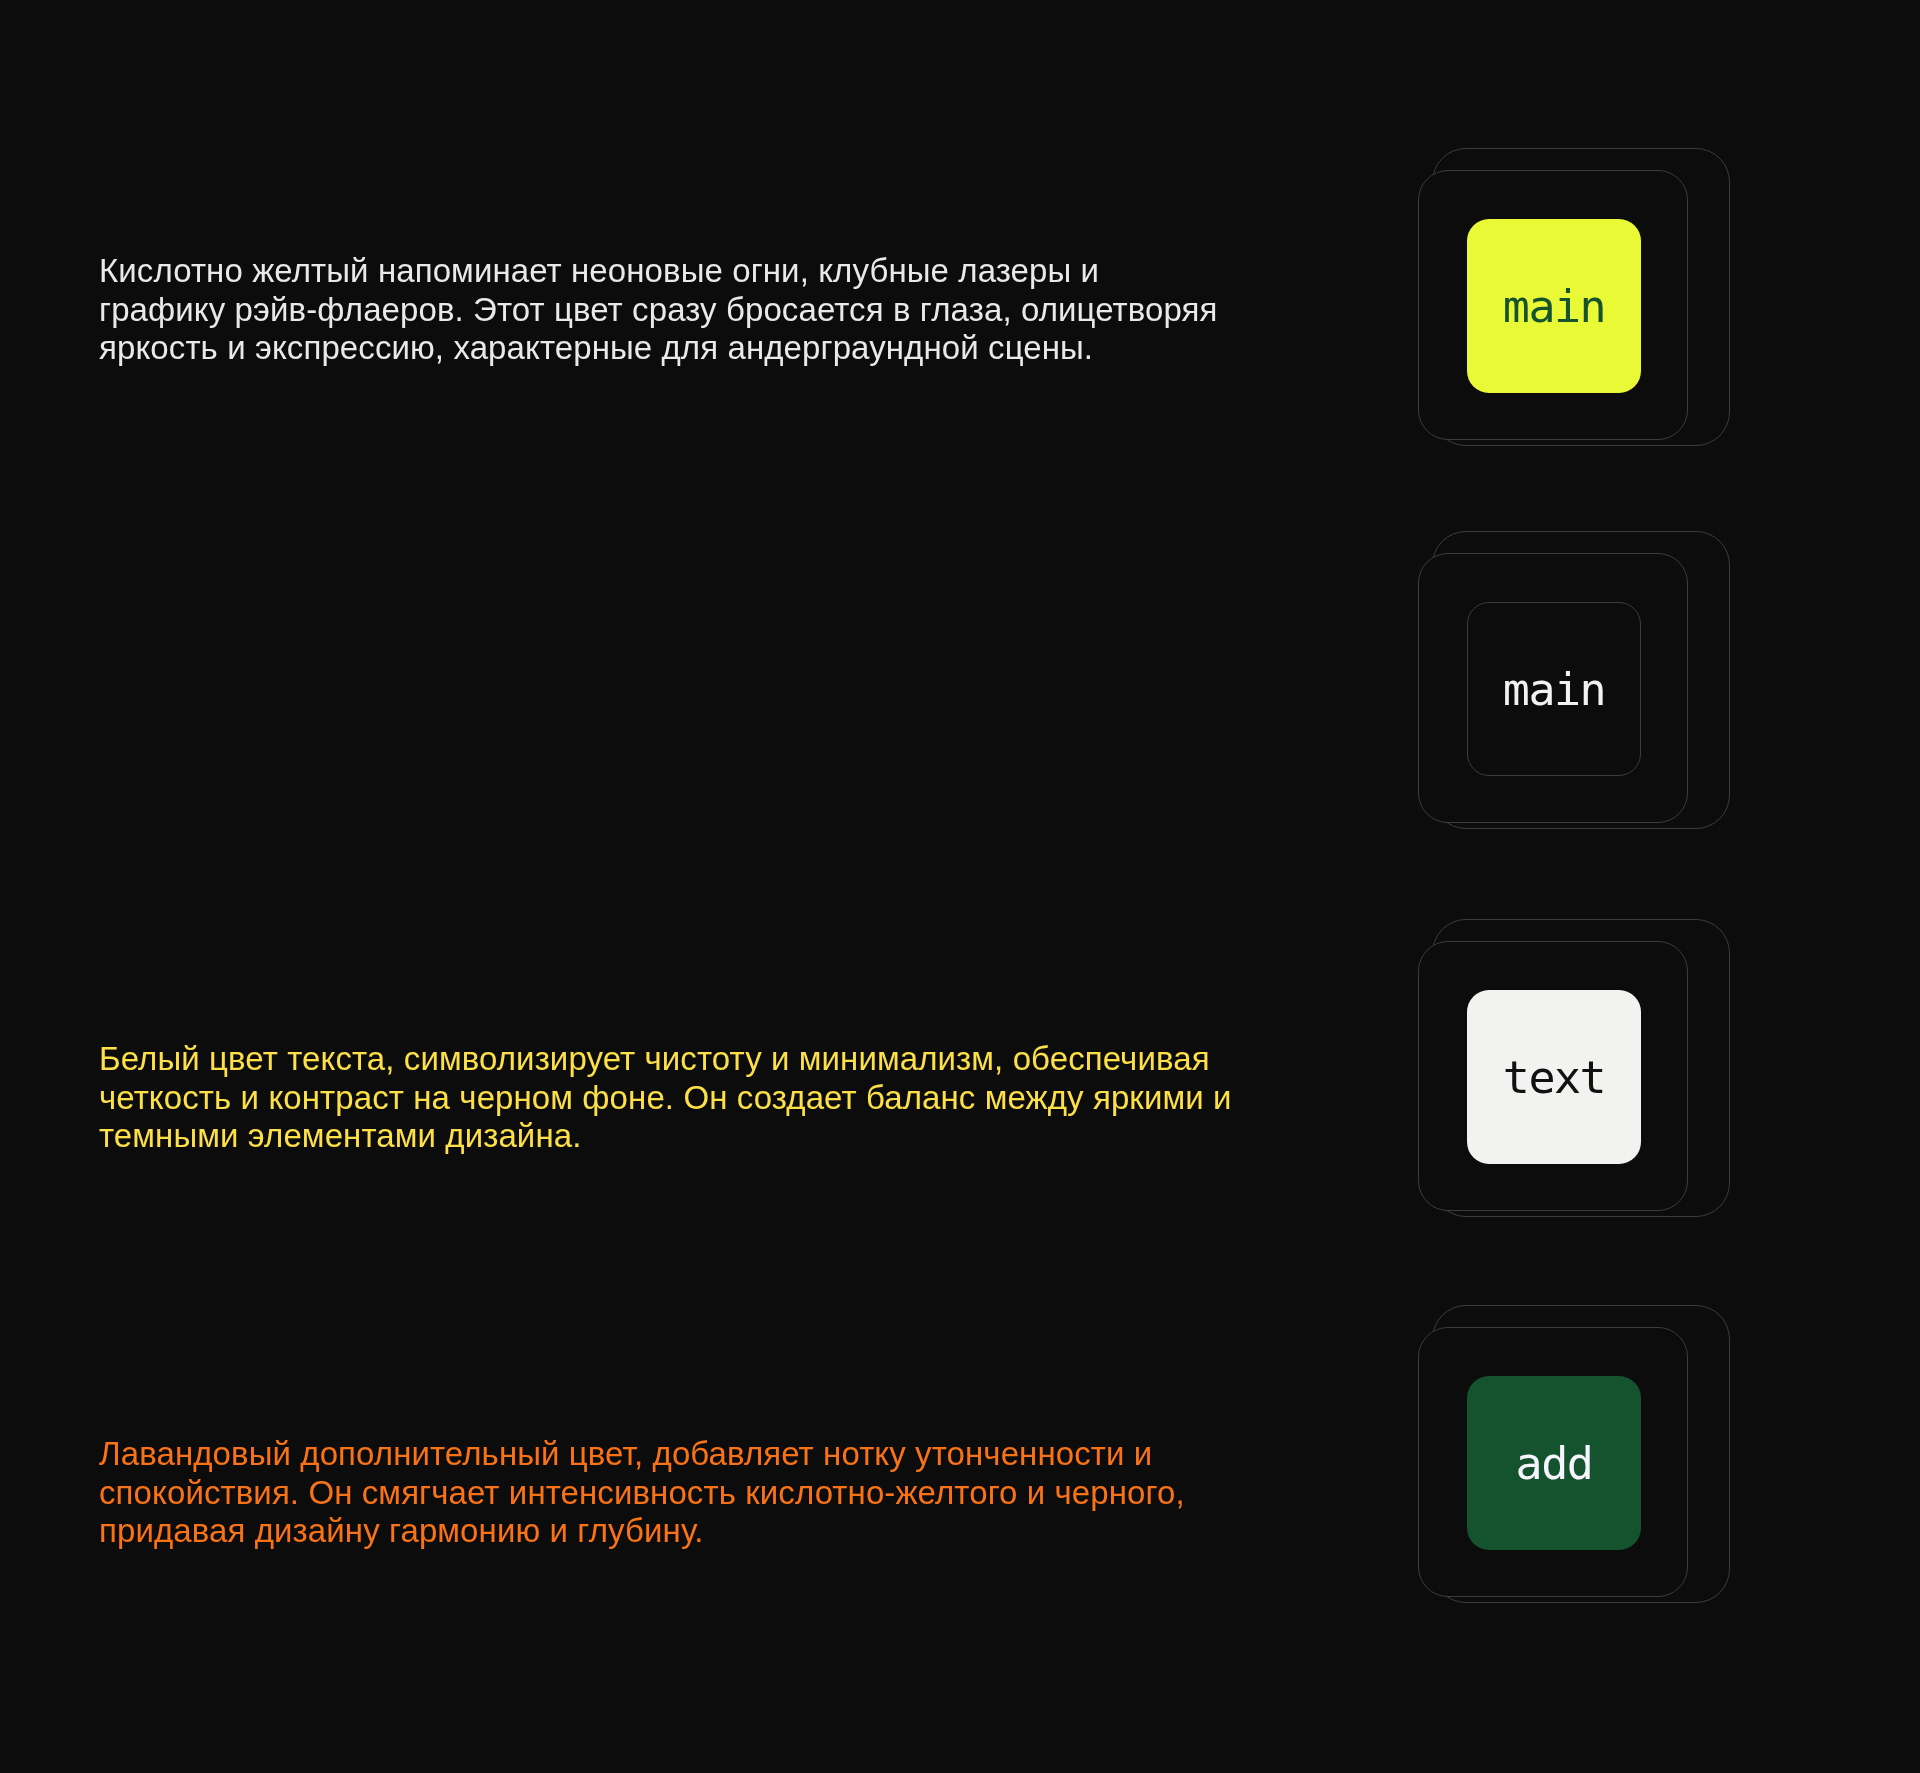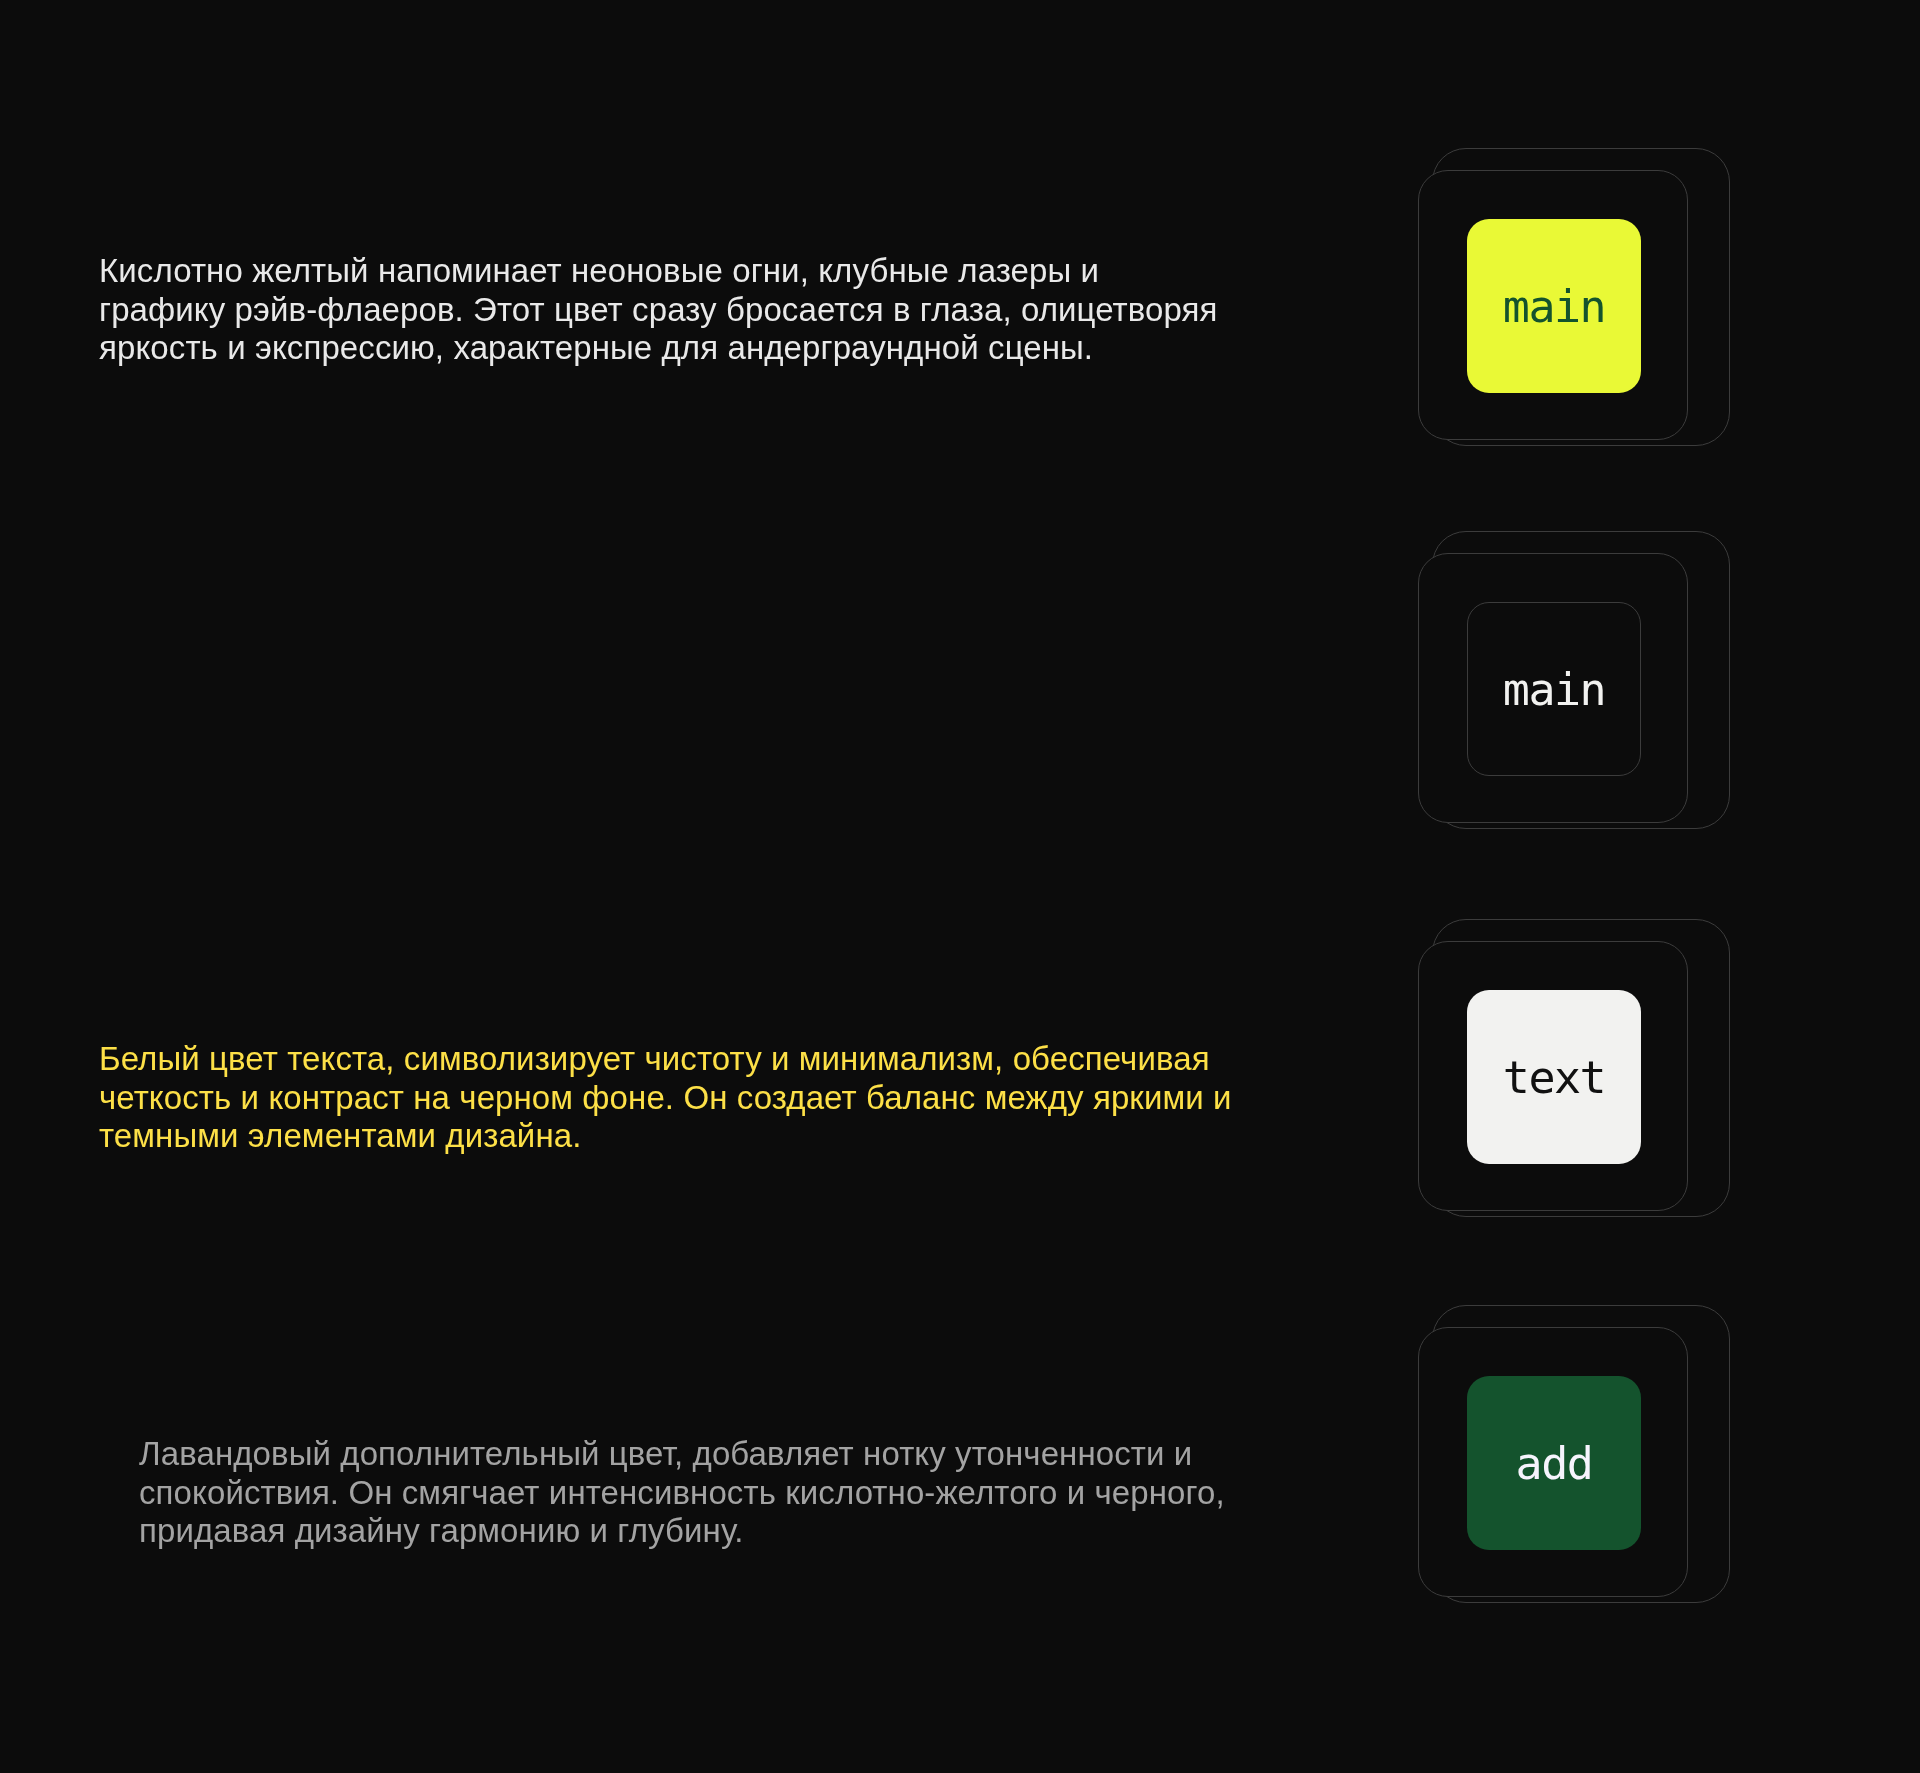--- a/index.html
+++ b/index.html
@@ -129,21 +129,21 @@
 
     <p class="para p1" style="color: rgb(233, 233, 233);">Кислотно желтый напоминает неоновые огни, клубные лазеры и
 графику рэйв-флаеров. Этот цвет сразу бросается в глаза, олицетворяя
 яркость и экспрессию, характерные для андерграундной сцены.</p>
 
 
     <p class="para p3" style="color: #fde047;">Белый цвет текста, символизирует чистоту и минимализм, обеспечивая
 четкость и контраст на черном фоне. Он создает баланс между яркими и
 темными элементами дизайна.</p>
 
-    <p class="para p4" style="color: #a3a3a3; margin-left: 40px;">Лавандовый дополнительный цвет, добавляет нотку утонченности и
+    <p class="para p4" style="color: #f97316;">Лавандовый дополнительный цвет, добавляет нотку утонченности и
 спокойствия. Он смягчает интенсивность кислотно-желтого и черного,
 придавая дизайну гармонию и глубину.</p>
   </div>
 
   <div class="card-col">
 
     <div class="card c1">
       <div class="frame-outer" style="border-color: rgb(60, 60, 60);"></div>
       <div class="frame-mid" style="border-color: rgb(60, 60, 60);">
         <div class="swatch" id="sw-0" style="background: rgb(233, 249, 54);">

